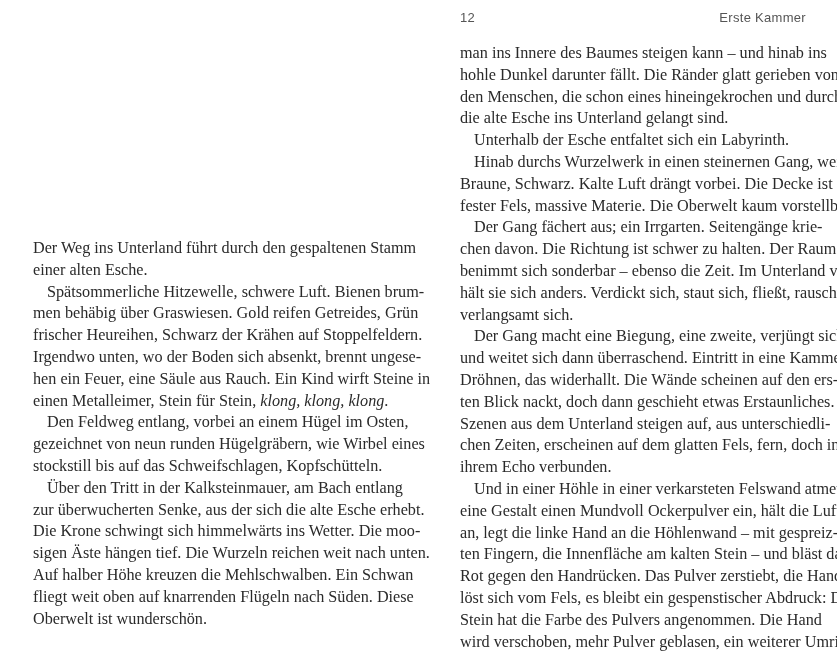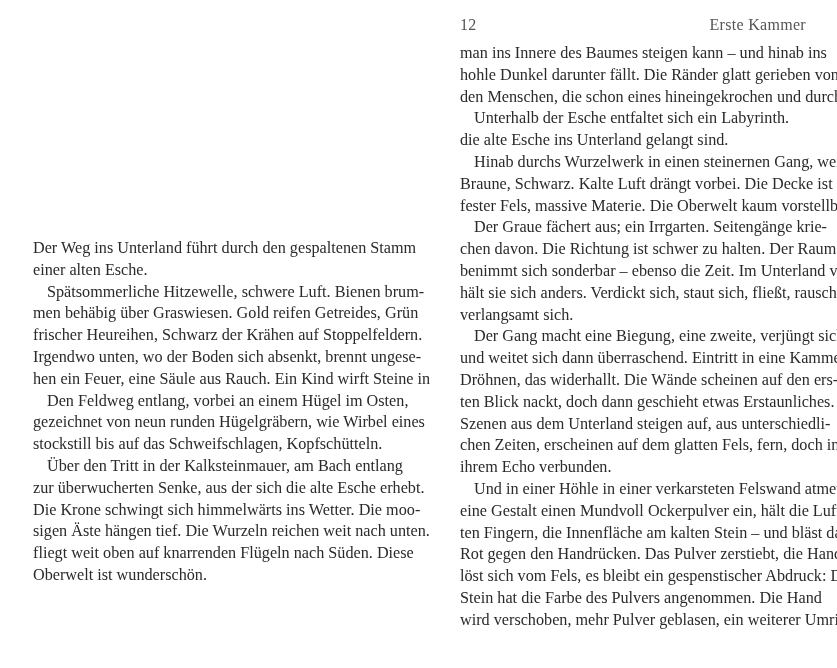--- a/index.html
+++ b/index.html
@@ -4,22 +4,22 @@
 <style>
   html, body { margin:0; padding:0; }
   body {
     width:837px; height:668px; background:#ffffff; overflow:hidden; position:relative;
     font-family: "Liberation Serif", "DejaVu Serif", serif; color:#2a2a2a;
   }
   .page { position:absolute; top:0; height:668px; }
   .page-left { left:0; width:418px; }
   .page-right { left:418px; width:419px; }
   .running-head {
-    position:absolute; top:16px; left:42px; width:346px; height:18px;
-    font-family: Liberation Serif, serif; font-size:16px; color:#555;
+    position:absolute; top:10px; left:42px; width:346px; height:18px;
+    font-family: Liberation Sans, sans-serif; font-size:13px; color:#555;
     letter-spacing:0.3px;
   }
   .running-head .pnum { position:absolute; left:0; top:0; }
   .running-head .ptitle { position:absolute; left:0; right:0; top:0; text-align:right; }
   .column { position:absolute; font-size:16.2px; line-height:21.8px; }
   .page-left .column { left:33px; width:359px; top:238px; }
   .page-right .column { left:42px; width:346px; top:43px; }
   .line { display:block; white-space:nowrap; text-align:justify; text-align-last:justify; height:21.8px; overflow:visible; }
   .line.last { text-align-last:left; }
   .line.indent { padding-left:14px; }
@@ -30,59 +30,62 @@
 
 <div class="page page-left">
   <div class="column" id="left-col">
       <span class="line"><span>Der Weg ins Unterland führt durch den gespaltenen Stamm</span></span>
       <span class="line last"><span>einer alten Esche.</span></span>
       <span class="line indent"><span>Spätsommerliche Hitzewelle, schwere Luft. Bienen brum-</span></span>
       <span class="line"><span>men behäbig über Graswiesen. Gold reifen Getreides, Grün</span></span>
       <span class="line"><span>frischer Heureihen, Schwarz der Krähen auf Stoppelfeldern.</span></span>
       <span class="line"><span>Irgendwo unten, wo der Boden sich absenkt, brennt ungese-</span></span>
       <span class="line"><span>hen ein Feuer, eine Säule aus Rauch. Ein Kind wirft Steine in</span></span>
+      <span class="line last"><span>einen Metalleimer, Stein für Stein, </span><em>klong, klong, klong</em>.</span>
       <span class="line indent"><span>Den Feldweg entlang, vorbei an einem Hügel im Osten,</span></span>
       <span class="line"><span>gezeichnet von neun runden Hügelgräbern, wie Wirbel eines</span></span>
       <span class="line last"><span>stockstill bis auf das Schweifschlagen, Kopfschütteln.</span></span>
       <span class="line indent"><span>Über den Tritt in der Kalksteinmauer, am Bach entlang</span></span>
       <span class="line"><span>zur überwucherten Senke, aus der sich die alte Esche erhebt.</span></span>
       <span class="line"><span>Die Krone schwingt sich himmelwärts ins Wetter. Die moo-</span></span>
       <span class="line last"><span>sigen Äste hängen tief. Die Wurzeln reichen weit nach unten.</span></span>
+      <span class="line"><span>Auf halber Höhe kreuzen die Mehlschwalben. Ein Schwan</span></span>
       <span class="line"><span>fliegt weit oben auf knarrenden Flügeln nach Süden. Diese</span></span>
       <span class="line last"><span>Oberwelt ist wunderschön.</span></span>
     </div>
 </div>
 
 <div class="page page-right">
   <div class="running-head">
     <span class="pnum">12</span>
     <span class="ptitle">Erste Kammer</span>
   </div>
   <div class="column" id="right-col">
       <span class="line"><span>man ins Innere des Baumes steigen kann – und hinab ins</span></span>
       <span class="line"><span>hohle Dunkel darunter fällt. Die Ränder glatt gerieben von</span></span>
       <span class="line"><span>den Menschen, die schon eines hineingekrochen und durch</span></span>
+      <span class="line last"><span>die alte Esche ins Unterland gelangt sind.</span></span>
       <span class="line indent last"><span>Unterhalb der Esche entfaltet sich ein Labyrinth.</span></span>
-      <span class="line last"><span>die alte Esche ins Unterland gelangt sind.</span></span>
       <span class="line indent"><span>Hinab durchs Wurzelwerk in einen steinernen Gang, wei-</span></span>
       <span class="line"><span>Braune, Schwarz. Kalte Luft drängt vorbei. Die Decke ist</span></span>
       <span class="line last"><span>fester Fels, massive Materie. Die Oberwelt kaum vorstellbar.</span></span>
-      <span class="line indent"><span>Der Graue fächert aus; ein Irrgarten. Seitengänge krie-</span></span>
+      <span class="line indent"><span>Der Gang fächert aus; ein Irrgarten. Seitengänge krie-</span></span>
       <span class="line"><span>chen davon. Die Richtung ist schwer zu halten. Der Raum</span></span>
       <span class="line"><span>benimmt sich sonderbar – ebenso die Zeit. Im Unterland ver-</span></span>
       <span class="line"><span>hält sie sich anders. Verdickt sich, staut sich, fließt, rauscht,</span></span>
       <span class="line last"><span>verlangsamt sich.</span></span>
       <span class="line indent"><span>Der Gang macht eine Biegung, eine zweite, verjüngt sich –</span></span>
       <span class="line"><span>und weitet sich dann überraschend. Eintritt in eine Kammer.</span></span>
       <span class="line"><span>Dröhnen, das widerhallt. Die Wände scheinen auf den ers-</span></span>
       <span class="line"><span>ten Blick nackt, doch dann geschieht etwas Erstaunliches.</span></span>
       <span class="line"><span>Szenen aus dem Unterland steigen auf, aus unterschiedli-</span></span>
       <span class="line"><span>chen Zeiten, erscheinen auf dem glatten Fels, fern, doch in</span></span>
       <span class="line last"><span>ihrem Echo verbunden.</span></span>
       <span class="line indent"><span>Und in einer Höhle in einer verkarsteten Felswand atmet</span></span>
       <span class="line"><span>eine Gestalt einen Mundvoll Ockerpulver ein, hält die Luft</span></span>
+      <span class="line"><span>an, legt die linke Hand an die Höhlenwand – mit gespreiz-</span></span>
       <span class="line"><span>ten Fingern, die Innenfläche am kalten Stein – und bläst das</span></span>
       <span class="line"><span>Rot gegen den Handrücken. Das Pulver zerstiebt, die Hand</span></span>
       <span class="line"><span>löst sich vom Fels, es bleibt ein gespenstischer Abdruck: Der</span></span>
       <span class="line"><span>Stein hat die Farbe des Pulvers angenommen. Die Hand</span></span>
       <span class="line"><span>wird verschoben, mehr Pulver geblasen, ein weiterer Umriss.</span></span>
     </div>
 </div>
 
 </body></html>

